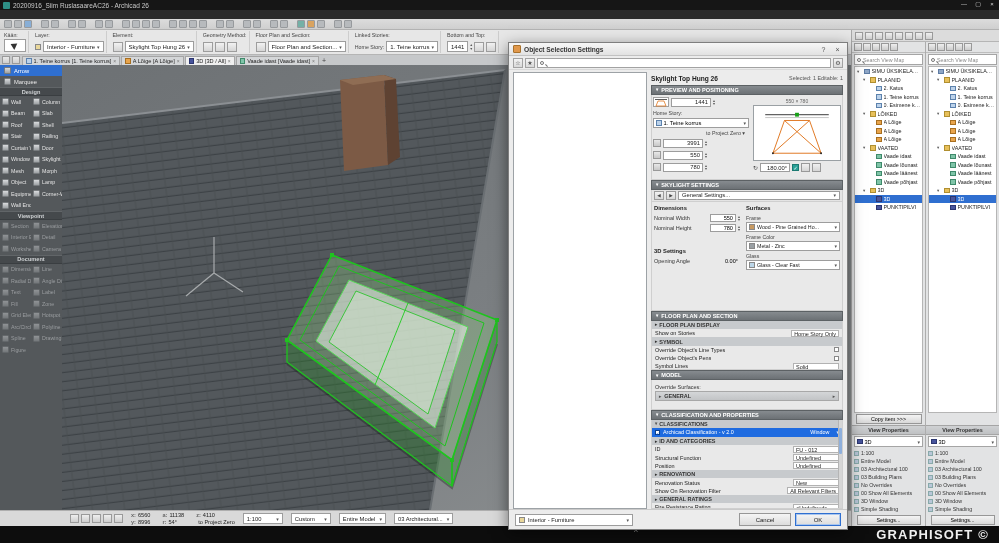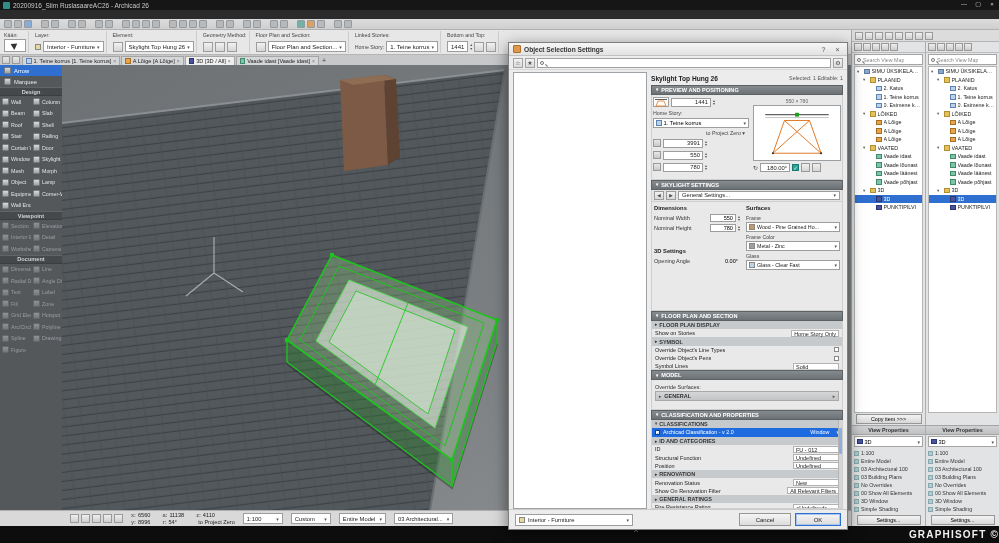--- a/index.html
+++ b/index.html
@@ -57,21 +57,21 @@
   #statusbar{position:absolute;left:0;top:510px;width:851px;height:16px;background:#d9d9d9;border-top:1px solid #aeaeae;display:flex;align-items:center;padding-left:70px;gap:8px}
   .sbicons{display:flex;gap:2px}
   .sbic{width:9px;height:9px;background:linear-gradient(#efefef,#cecece);border:1px solid #9a9a9a}
   .tracker{display:grid;grid-auto-flow:column;grid-template-rows:repeat(2,7px);column-gap:12px;font-size:5.6px;color:#222}
   .tcell{display:flex;gap:2px;align-items:center}
   .tcell b{color:#666;font-weight:bold}
   .sbdd{display:flex;align-items:center;gap:2px;background:#fff;border:1px solid #9d9d9d;height:11px;padding:0 3px;font-size:5.8px;color:#222;min-width:40px}
   
   #blackbar{position:absolute;left:0;top:526px;width:999px;height:17px;background:#0d0d0d;display:flex;align-items:center}
   .chev{position:absolute;left:634px;top:1px;color:#b5b5b5;font-size:8px}
-  .brand{margin-left:auto;padding-right:0;color:#efefef;font-size:10px;font-weight:bold;letter-spacing:1.2px}
+  .brand{margin-left:auto;padding-right:10px;color:#efefef;font-size:13px;font-weight:bold;letter-spacing:1.2px}
   
   #navigator{position:absolute;left:851px;top:30px;width:148px;height:496px;background:#d4d5d6;border-left:1px solid #a8a8a8}
   .navtop{height:12px;background:#dcdcdc;border-bottom:1px solid #b5b5b5;display:flex;align-items:center;padding-left:3px;gap:2px}
   .nicon{width:8px;height:8px;background:linear-gradient(#f0f0f0,#cfcfcf);border:1px solid #9a9a9a}
   .palettes{display:flex;height:484px}
   .palette{width:74px;display:flex;flex-direction:column;background:#e2e3e4;border-right:1px solid #adadad}
   .picons{height:11px;display:flex;align-items:center;gap:1px;padding-left:2px;border-bottom:1px solid #bdbdbd}
   .picon{width:8px;height:8px;background:linear-gradient(#eee,#ccc);border:1px solid #999}
   .psearch{height:11px;margin:1px 2px;background:#fff;border:1px solid #a5a5a5;display:flex;align-items:center;gap:2px;padding:0 2px}
   .ph{font-size:5.3px;color:#8a8a8a;white-space:nowrap;overflow:hidden}

